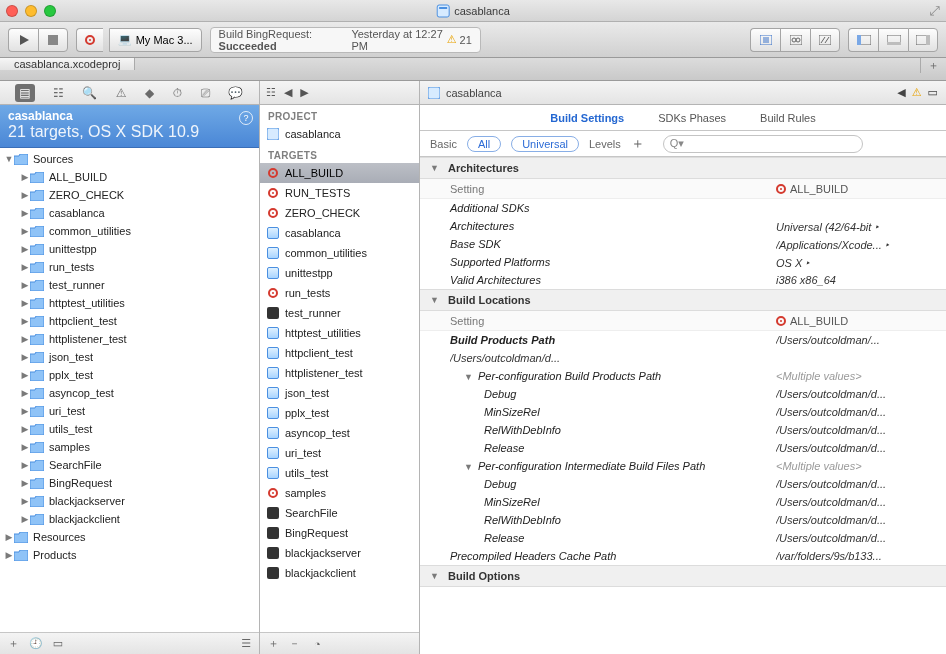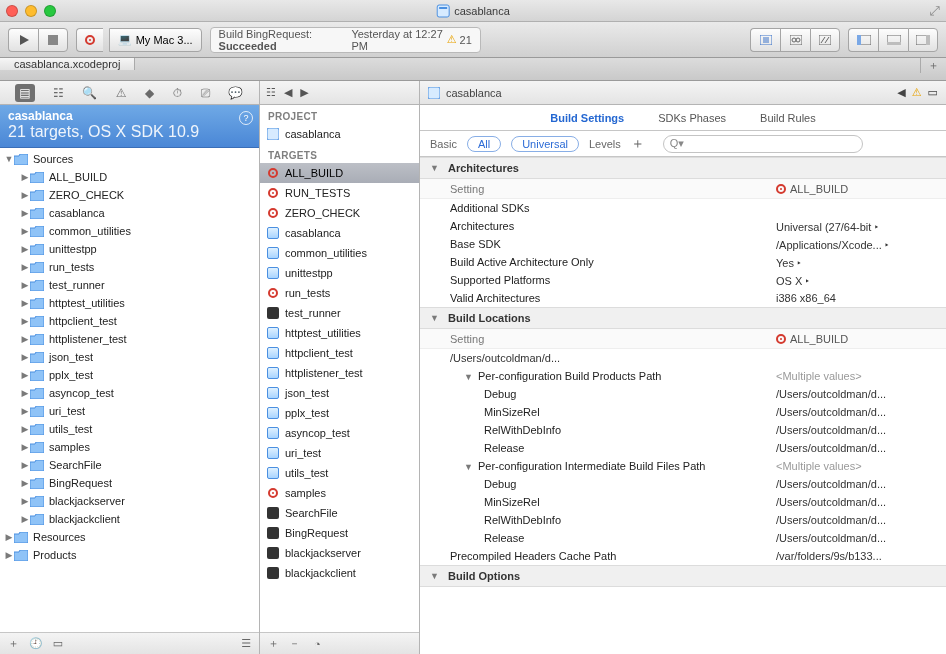--- a/index.html
+++ b/index.html
@@ -77,21 +77,21 @@
 .filterbar { height: 26px; border-bottom: 1px solid #c6c6c6; display: flex; align-items: center; padding: 0 10px; gap: 10px; }
 .pill { border: 1px solid #88aee6; color: #2d6cd6; border-radius: 10px; padding: 1px 10px; font-size: 11px; }
 .txtlink { color: #666; }
 .search { margin-left: 8px; flex:1; max-width: 200px; height: 18px; border:1px solid #c4c4c4; border-radius: 10px; display:flex; align-items:center; padding:0 6px; color:#888; }
 .plus-s { color:#666; font-size:14px; }
 
 .settings { flex:1; overflow:auto; }
 .group-head { display:flex; align-items:center; height: 22px; padding: 0 10px; background: #f0f0f0; border-top:1px solid #dcdcdc; border-bottom:1px solid #dcdcdc; color:#333; font-weight:bold; gap:4px; }
 .subhead { display:flex; align-items:center; height: 20px; padding: 0 10px 0 30px; color:#777; background:#fafafa; border-bottom:1px solid #eee; }
 .subhead .rcol { margin-left:auto; width: 160px; display:flex; align-items:center; gap:4px; color:#555; }
-.srow { display:flex; align-items:center; height: 18px; padding: 0 10px 0 30px; color:#222; }
+.srow { display:flex; align-items:center; height: 18px; padding: 0 10px 0 30px; color:#222;font-style:italic; }
 .srow .k { flex:1; }
 .srow .v { width: 160px; color:#333; white-space:nowrap; overflow:hidden; text-overflow:ellipsis; }
 .srow .v.muted { color:#9a9a9a; }
 .srow.bold .k { font-weight: bold; }
 .srow.ind1 { padding-left: 44px; }
 .srow.ind2 { padding-left: 64px; }
 .tri { color:#7a7a7a; font-size:9px; margin-right:4px; display:inline-block; width:10px; }
 
 svg { display:block; }
 </style>
@@ -629,49 +629,49 @@
             <span class="red-target"></span>
             <span>ALL_BUILD</span>
           </span>
         </div>
         <div class="srow">
           <span class="k">Additional SDKs</span>
           <span class="v"></span>
         </div>
         <div class="srow">
           <span class="k">Architectures</span>
-          <span class="v">Universal (27/64-bit ‣</span>
+          <span class="v">Universal (42/64-bit ‣</span>
         </div>
         <div class="srow">
           <span class="k">Base SDK</span>
           <span class="v">/Applications/Xcode... ‣</span>
-        </div>
-        <div class="srow">
-          <span class="k">Build Active Architecture Only</span>
-          <span class="v">Yes ‣</span>
         </div>
         <div class="srow">
           <span class="k">Supported Platforms</span>
           <span class="v">OS X ‣</span>
         </div>
         <div class="srow">
           <span class="k">Valid Architectures</span>
           <span class="v">i386 x86_64</span>
         </div>
         <div class="group-head">
           <span class="tri">▼</span>
           <span>Build Locations</span>
         </div>
         <div class="subhead">
           <span>Setting</span>
           <span class="rcol">
             <span class="red-target"></span>
             <span>ALL_BUILD</span>
           </span>
         </div>
+        <div class="srow bold">
+          <span class="k">Build Products Path</span>
+          <span class="v">/Users/outcoldman/...</span>
+        </div>
         <div class="srow">
           <span class="v">/Users/outcoldman/d...</span>
         </div>
         <div class="srow ind1">
           <span class="k"><span class="tri">▼</span>Per-configuration Build Products Path</span>
           <span class="v muted">&lt;Multiple values&gt;</span>
         </div>
         <div class="srow ind2">
           <span class="k">Debug</span>
           <span class="v">/Users/outcoldman/d...</span>

